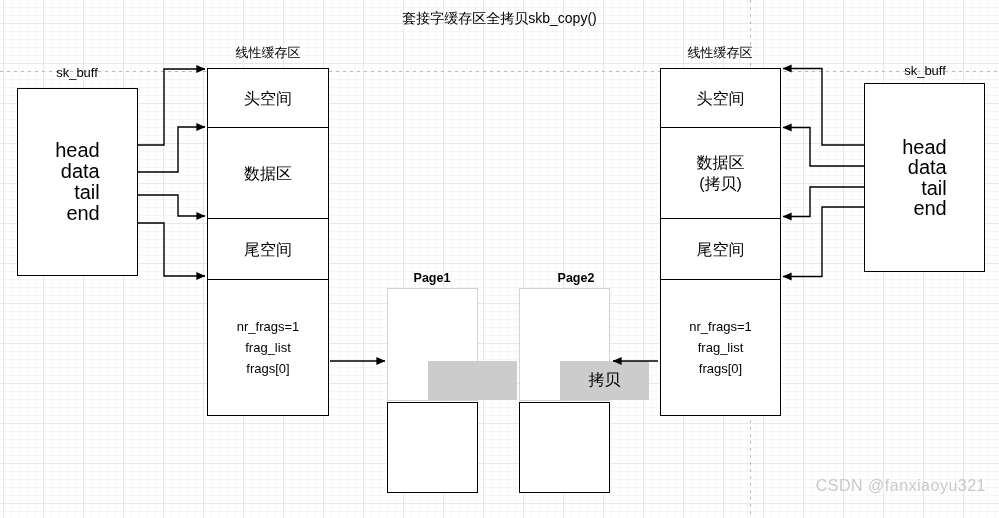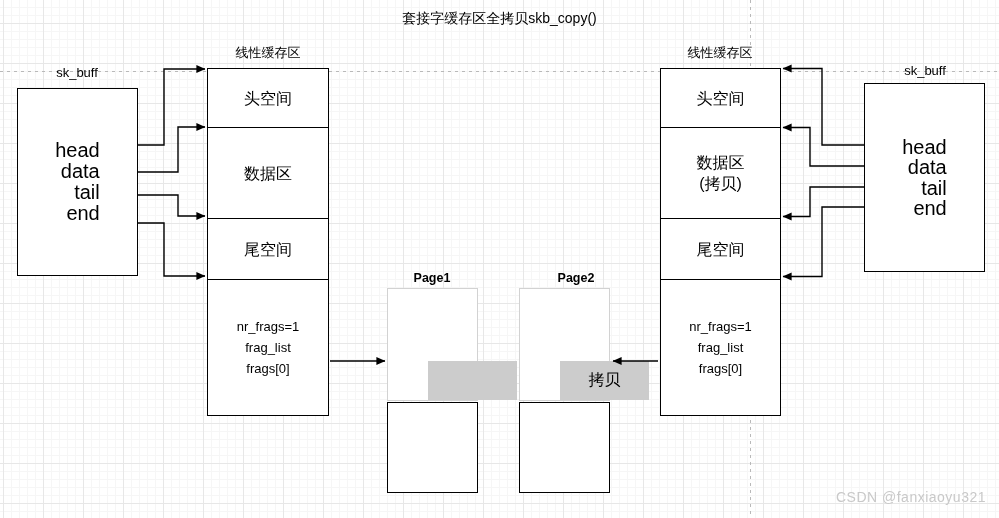--- a/index.html
+++ b/index.html
@@ -29,21 +29,21 @@
   .cell{display:flex;flex-direction:column;align-items:center;justify-content:center;
         border-bottom:1.4px solid #000;font-size:16px;line-height:21px;text-align:center;}
   .cell:last-child{border-bottom:none;}
   .cell.frags{font-size:13px;}
   .page-upper{border:1.3px solid var(--page_border,#d2d2d2);background:#fff;}
   .page-band{position:absolute;left:0;bottom:0;width:100%;height:39px;background:var(--band,#ccc);
              display:flex;align-items:center;justify-content:center;font-size:16px;margin-left:40px;}
   .page-lower{border:1.4px solid #000;background:#fff;}
   .page-label{font-size:12.5px;font-weight:bold;transform:translateX(-50%);white-space:nowrap;}
   svg.connectors{left:0;top:0;pointer-events:none;}
-  .watermark{right:13px;top:489px;font-size:14px;color:var(--watermark,#c9c9c9);
+  .watermark{right:13px;top:477px;font-size:16px;color:var(--watermark,#c9c9c9);
              letter-spacing:.5px;white-space:nowrap;}
 </style>
 </head>
 <body>
 
 <div class="abs guide-h"></div>
 <div class="abs guide-v"></div>
 
 <div class="abs title">套接字缓存区全拷贝skb_copy()</div>
 

